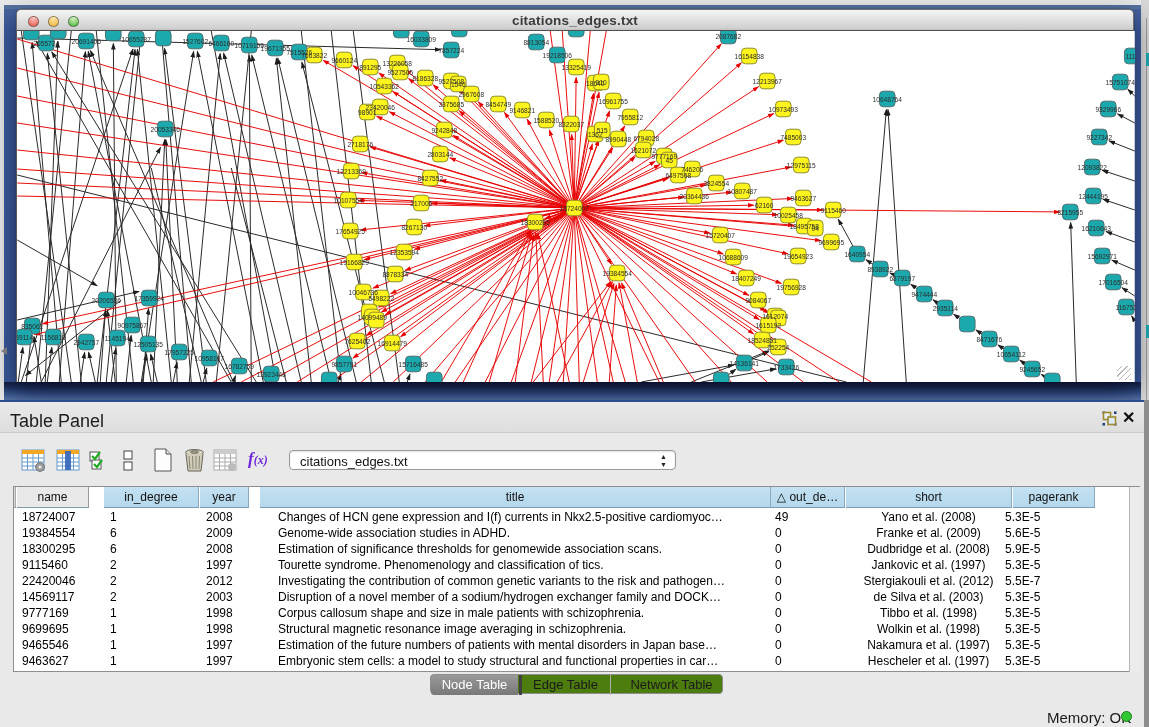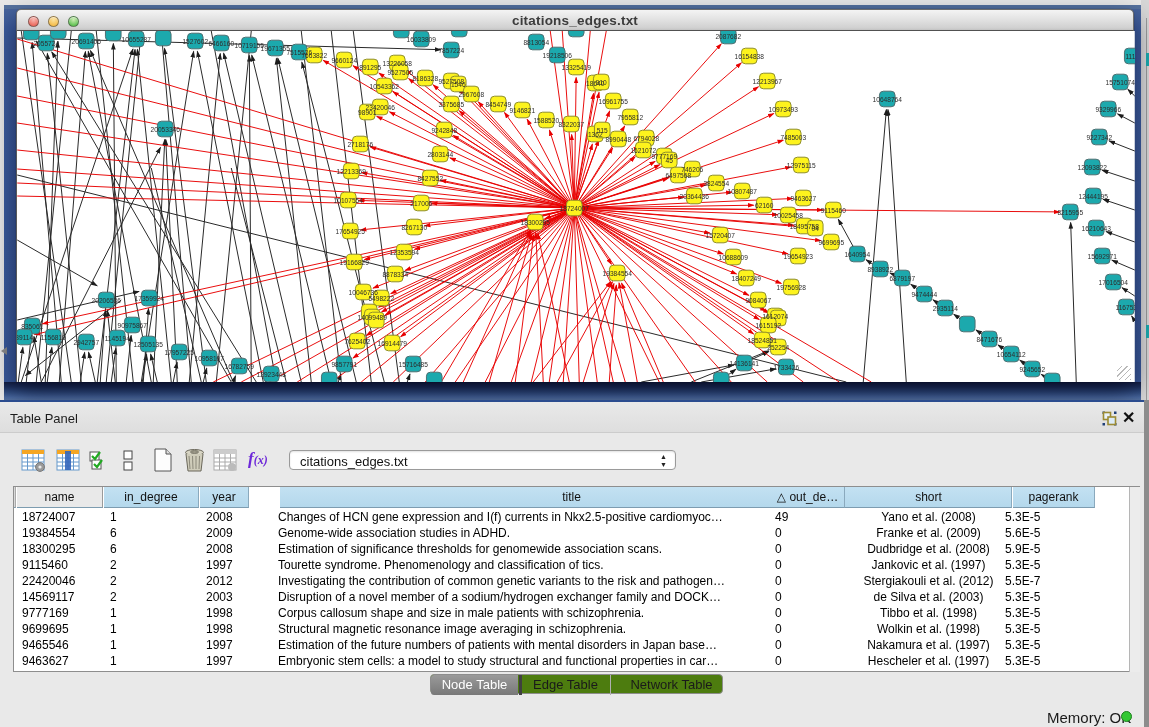--- a/index.html
+++ b/index.html
@@ -20,21 +20,21 @@
 #grip { position:absolute; right:2px; bottom:2px; width:14px; height:14px;
   background:repeating-linear-gradient(135deg,transparent 0 3px,#b9b9b9 3px 4px); }
 #rightsliver { position:absolute; left:1141px; top:0; width:8px; height:400px; background:#d7d7d7; }
 #rightsliver::before { content:""; position:absolute; left:5px; top:18px; width:1px; height:382px; background:#9a9a9a; }
 #bluebottom { position:absolute; left:4px; top:382px; width:1137px; height:18px;
   background:linear-gradient(180deg,#141f44 0%,#1d2f5c 25%,#2e4a7e 55%,#48679e 85%,#54719f 100%); }
 #panel { position:absolute; left:0; top:400px; width:1149px; height:327px; background:#e9e9e9;
   border-top:2px solid #2b4c8f; }
 #paneltitle { position:absolute; left:0; top:402px; width:1149px; height:31px;
   background:linear-gradient(180deg,#e9e9e9,#dedede); border-bottom:1px solid #cccccc; }
-#paneltitle span { position:absolute; left:10px; top:9px; font-size:13px; color:#1c1c1c; }
+#paneltitle span { position:absolute; left:10px; top:9px; font-size:18px; color:#1c1c1c; }
 #closex { position:absolute; left:1122px; top:408px; font-size:16px; font-weight:bold; color:#111; }
 #combo { position:absolute; left:289px; top:450px; width:387px; height:20px; background:#fff;
   border:1px solid #9a9a9a; border-radius:4px; box-shadow:inset 0 1px 2px rgba(0,0,0,.12); }
 #combo .lbl { position:absolute; left:10px; top:3px; font-size:13px; color:#111; }
 #combo .arr { position:absolute; right:8px; top:2px; font-size:7px; color:#222; }
 #combo .arr2 { position:absolute; right:8px; top:10px; font-size:7px; color:#222; }
 #tablebox { position:absolute; left:13px; top:486px; width:1127px; height:186px; background:#fff;
   border:1px solid #8e8e8e; }
 .hcell { position:absolute; top:487px; height:21px; background:linear-gradient(180deg,#c3e1f2,#b4d8ec);
   border-right:1px solid #8aa9bd; border-bottom:1px solid #7d9cb0; font-size:12px; color:#111;
@@ -646,24 +646,24 @@
     <circle cx="19" cy="18" r="4" fill="#bbb"></circle>
   </svg>
 <div style="position:absolute;left:248px;top:449px;font-family:'Liberation Serif',serif;font-style:italic;font-weight:bold;font-size:17px;color:#6d28d9">f<span style="font-size:12px">(x)</span></div>
 <div id="combo">
     <span class="lbl">citations_edges.txt</span>
     <span class="arr">▲</span>
     <span class="arr2">▼</span>
   </div>
 <div id="tablebox"></div>
 <div class="hcell" style="left:14px;width:2px;background:#d9d9d9;border-right:1px solid #aaa"></div>
-<div class="hcell" style="left:17px;width:86px;background:#e9e9e9;border-right:1px solid #9a9a9a">name</div>
+<div class="hcell" style="left:17px;width:72px;background:#e9e9e9;border-right:1px solid #9a9a9a">name</div>
 <div class="hcell" style="left:104px;width:95px">in_degree</div>
 <div class="hcell" style="left:200px;width:49px">year</div>
-<div class="hcell" style="left:280px;width:584px">title</div>
+<div class="hcell" style="left:260px;width:511px">title</div>
 <div class="hcell" style="left:771px;width:74px">△ out_de…</div>
 <div class="hcell" style="left:846px;width:166px">short</div>
 <div class="hcell" style="left:1013px;width:82px">pagerank</div>
 <div class="trow" style="top:509px">
     <span class="c0">18724007</span>
     <span class="c1">1</span>
     <span class="c2">2008</span>
     <span class="c3">Changes of HCN gene expression and I(f) currents in Nkx2.5‑positive cardiomyoc…</span>
     <span class="c4">49</span>
     <span class="c5">Yano et al. (2008)</span>

